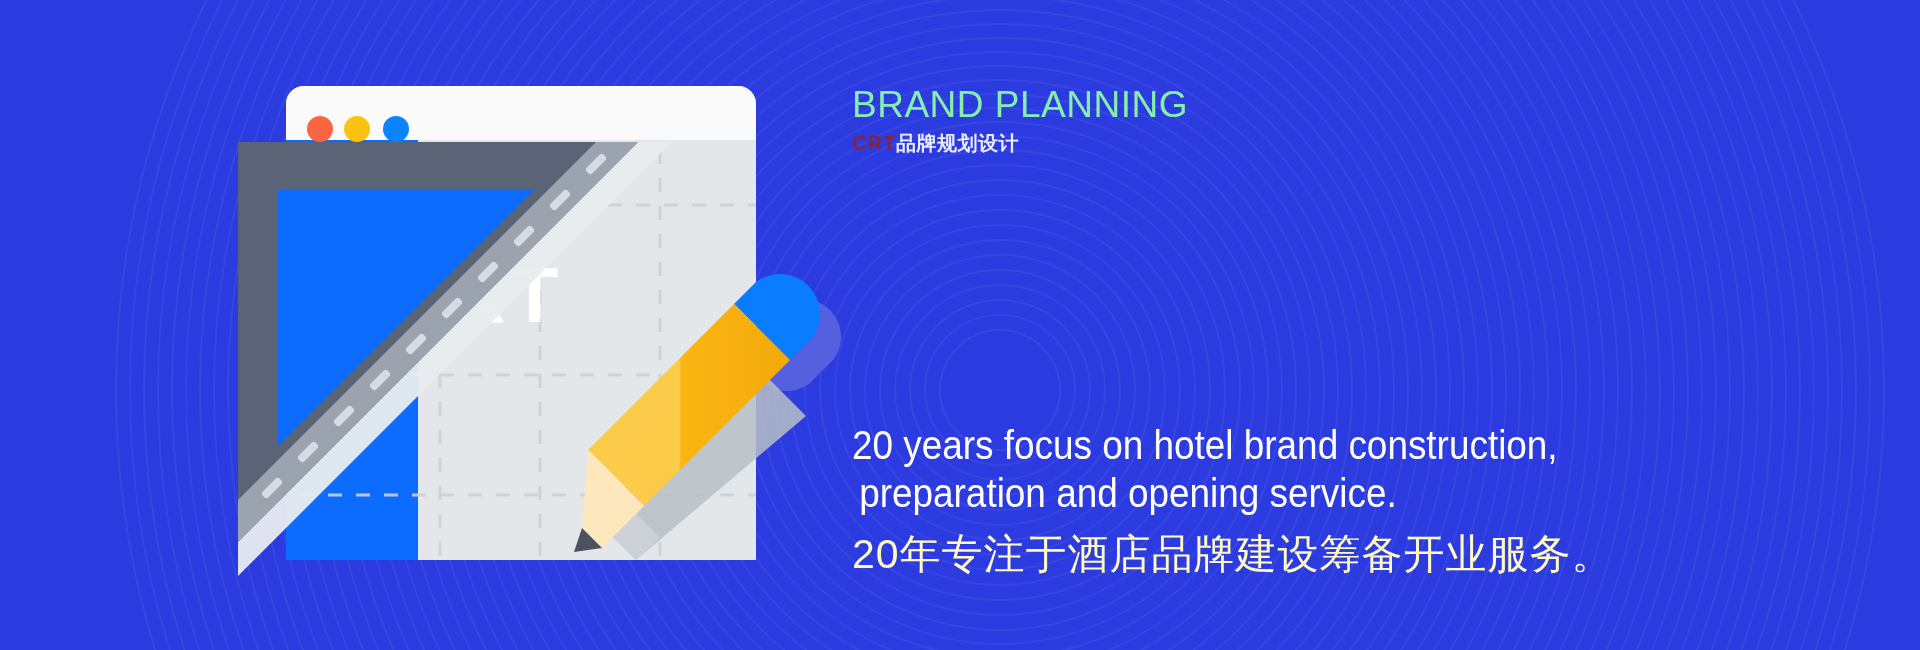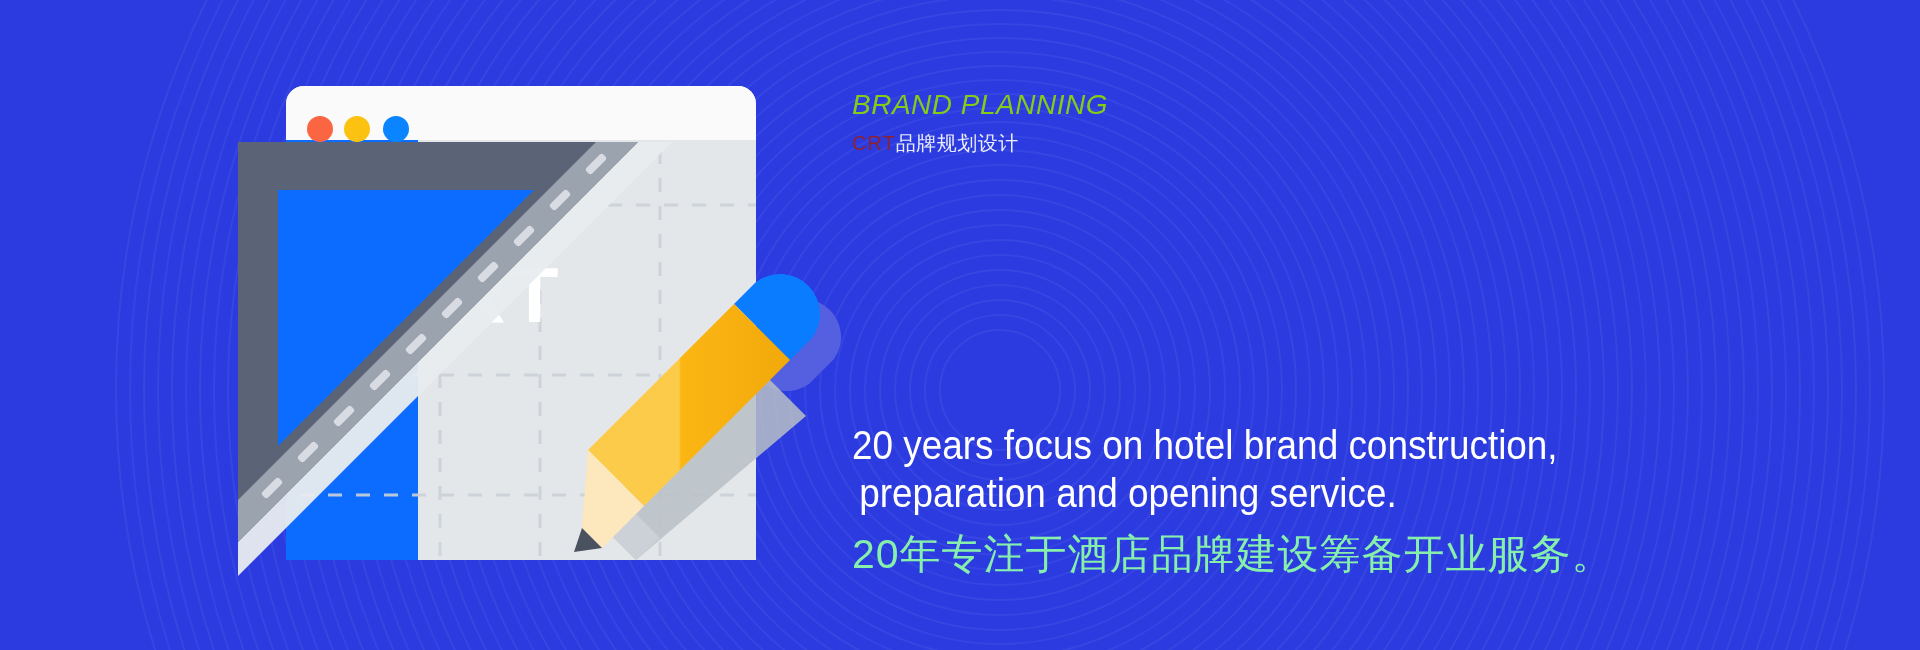--- a/index.html
+++ b/index.html
@@ -36,36 +36,36 @@
     width:1000px; height:650px;
   }
 
   .eyebrow {
     position:absolute;
     left:0; top:87px;
     width:560px;
   }
   .eyebrow-line {
     display:block;
-    color:#84cc16;
-    font-size:28px;
+    color:#86efac;
+    font-size:37px;
     line-height:36px;
     letter-spacing:0.5px;
     font-weight:400;
     white-space:nowrap;
-    font-style:italic;
   }
   .eyebrow-cn {
     display:block;
     margin-top:8px;
     font-size:20px;
     line-height:24px;
     letter-spacing:0.5px;
     color:#E9ECFA;
     white-space:nowrap;
+    font-weight:bold;
   }
   .eyebrow-cn .crt {
     color:#8E2230;
     letter-spacing:1px;
   }
 
   .headline {
     position:absolute;
     left:0; top:400px;
     width:880px;
@@ -79,21 +79,21 @@
     font-weight:400;
     font-stretch:condensed;
     white-space:nowrap;
     transform:scaleX(0.9);
     transform-origin:left center;
   }
   .headline-en.line2 { padding-left:8px; }
   .headline-cn {
     display:block;
     margin-top:12px;
-    color:#86efac;
+    color:#fef9c3;
     font-size:41px;
     line-height:50px;
     letter-spacing:1px;
     white-space:nowrap;
   }
 </style>
 </head>
 <body>
 
 <div class="banner">

